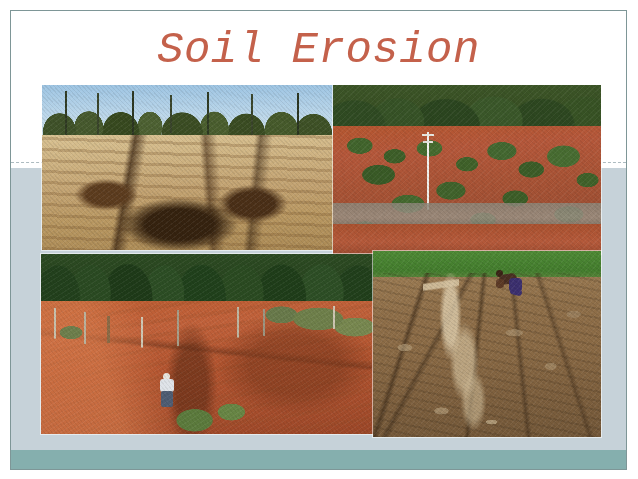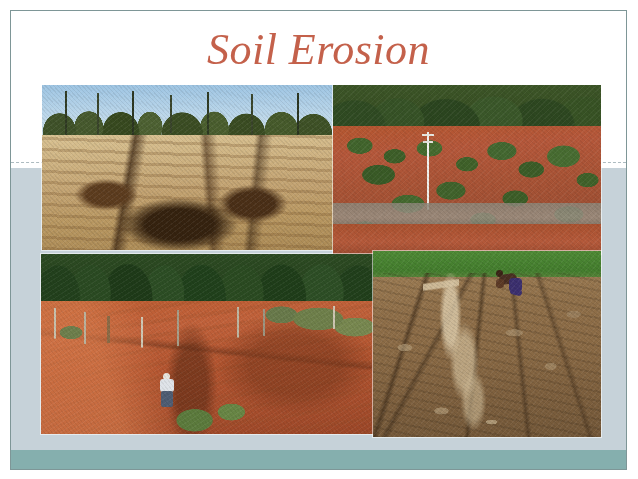--- a/index.html
+++ b/index.html
@@ -69,21 +69,21 @@
     position: absolute;
     left: 0;
     top: 6px;
     width: 100%;
     height: 66px;
     display: flex;
     align-items: center;
     justify-content: center;
   }
   .slide-title {
-    font-family: Liberation Serif, serif;
+    font-family: Liberation Mono, monospace;
     font-style: italic;
     font-weight: normal;
     font-size: 44px;
     line-height: 1;
     color: #c4614b;
     letter-spacing: .5px;
     white-space: nowrap;
   }
 
   

